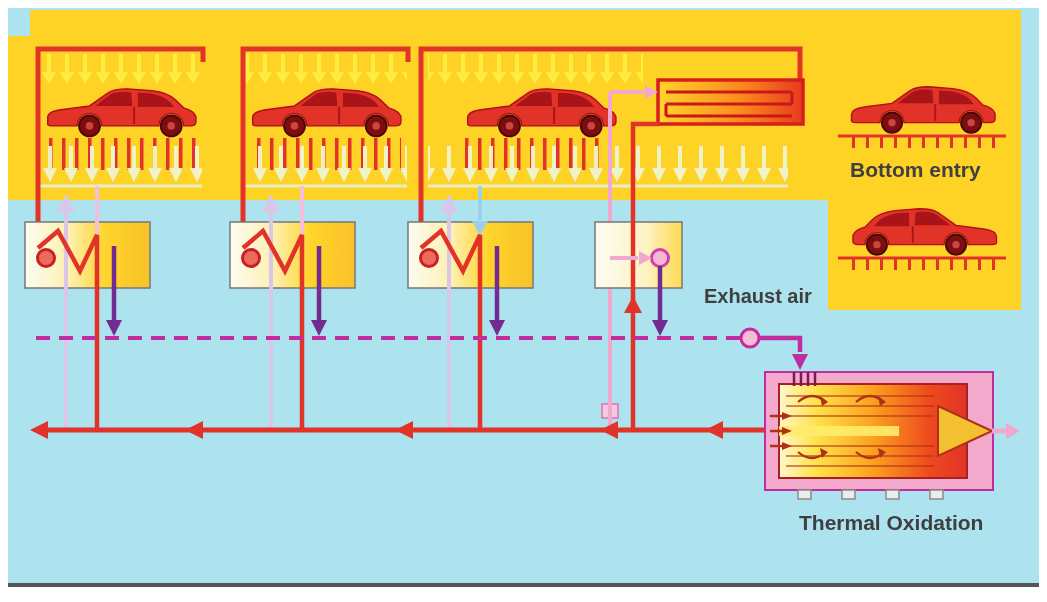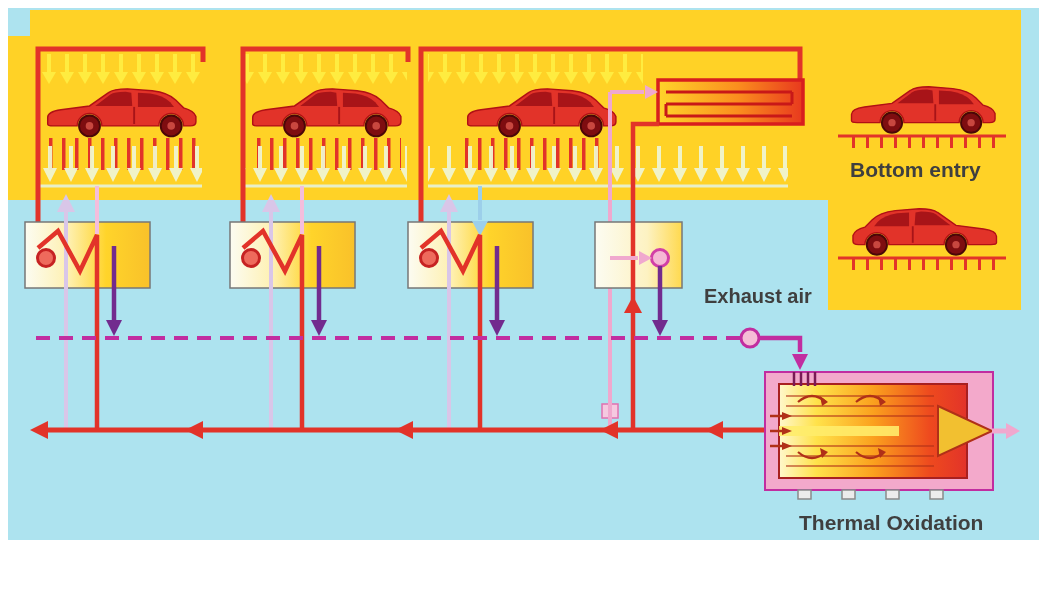--- a/index.html
+++ b/index.html
@@ -1,16 +1,16 @@
 <!DOCTYPE html>
 <html><head>
 <meta charset="utf-8">
 <style>
   html,body{margin:0;padding:0;background:#ffffff;}
-  .frame{position:relative;width:1047px;height:540px;background:#ffffff;overflow:hidden;
+  .frame{position:relative;width:1047px;height:602px;background:#ffffff;overflow:hidden;
          font-family:"Liberation Sans",sans-serif;}
   svg{position:absolute;left:0;top:0;}
   text{font-family:"Liberation Sans",sans-serif;font-weight:bold;fill:#3F3F3F;}
 </style>
 </head>
 <body>
 
 <div class="frame">
 <svg width="1047" height="602" viewBox="0 0 1047 602">
   <defs>

